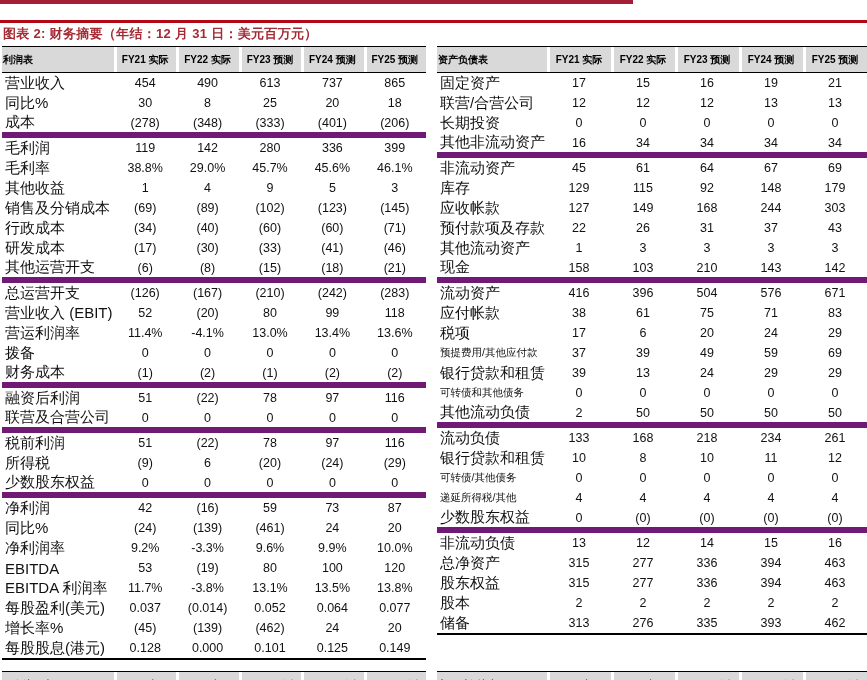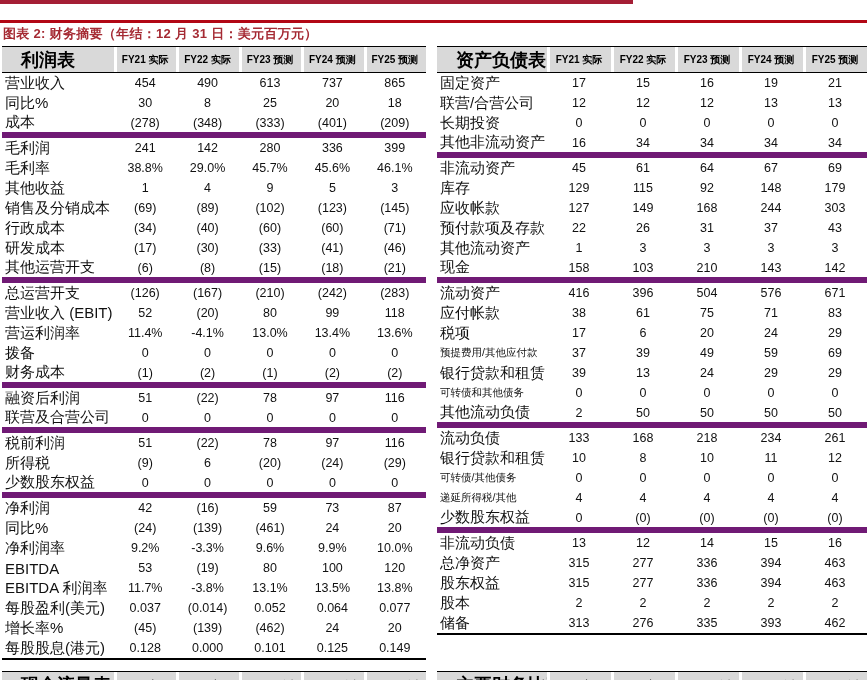--- a/index.html
+++ b/index.html
@@ -55,22 +55,22 @@
     font-weight: bold;
     font-size: 10px;
     text-align: center;
     color: #000;
     white-space: nowrap;
     overflow: hidden;
   }
   .tbl thead th + th { box-shadow: inset 3px 0 0 #fff; }
   .tbl thead th.lbl {
     text-align: left;
-    padding-left: 19px;
-    font-size: 18px;
+    padding-left: 1px;
+    font-size: 10px;
   }
   .tbl-left  th.lbl { width: 112px; }
   .tbl-right th.lbl { width: 110px; }
   .tbl tbody td {
     height: 20px;
     font-size: 12.5px;
     text-align: center;
     white-space: nowrap;
     overflow: hidden;
     color: #111;
@@ -118,25 +118,25 @@
             <td>25</td>
             <td>20</td>
             <td>18</td>
           </tr>
           <tr class="rule">
             <td class="lbl">成本</td>
             <td>(278)</td>
             <td>(348)</td>
             <td>(333)</td>
             <td>(401)</td>
-            <td>(209)</td>
+            <td>(206)</td>
           </tr>
           <tr>
             <td class="lbl">毛利润</td>
-            <td>241</td>
+            <td>119</td>
             <td>142</td>
             <td>280</td>
             <td>336</td>
             <td>399</td>
           </tr>
           <tr>
             <td class="lbl">毛利率</td>
             <td>38.8%</td>
             <td>29.0%</td>
             <td>45.7%</td>

